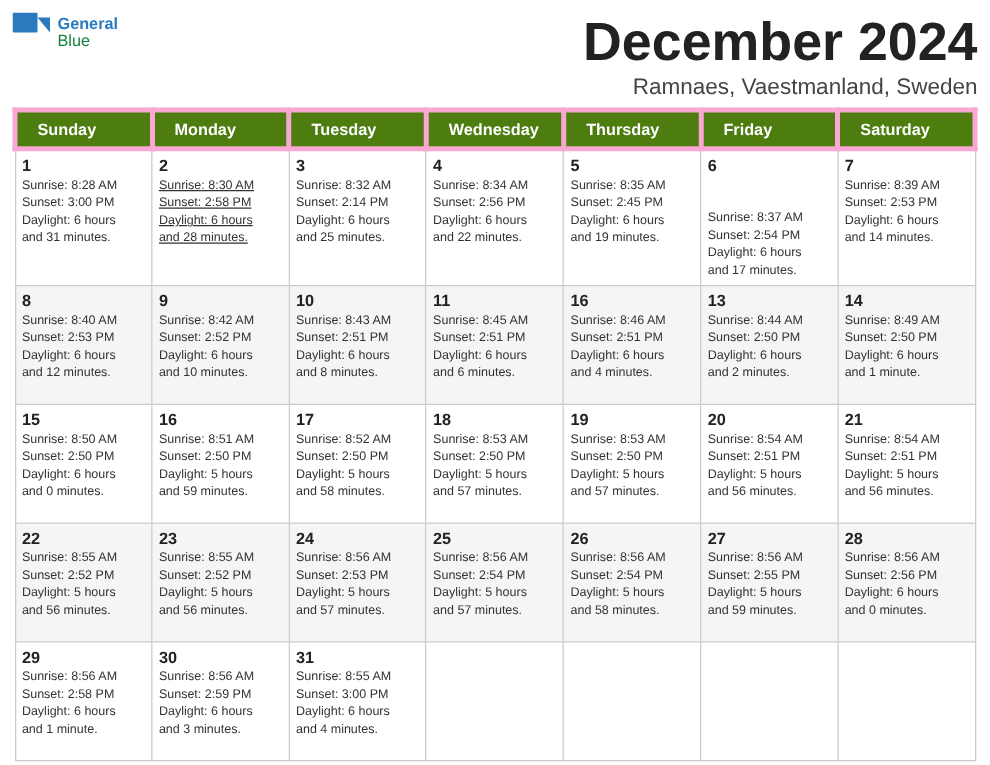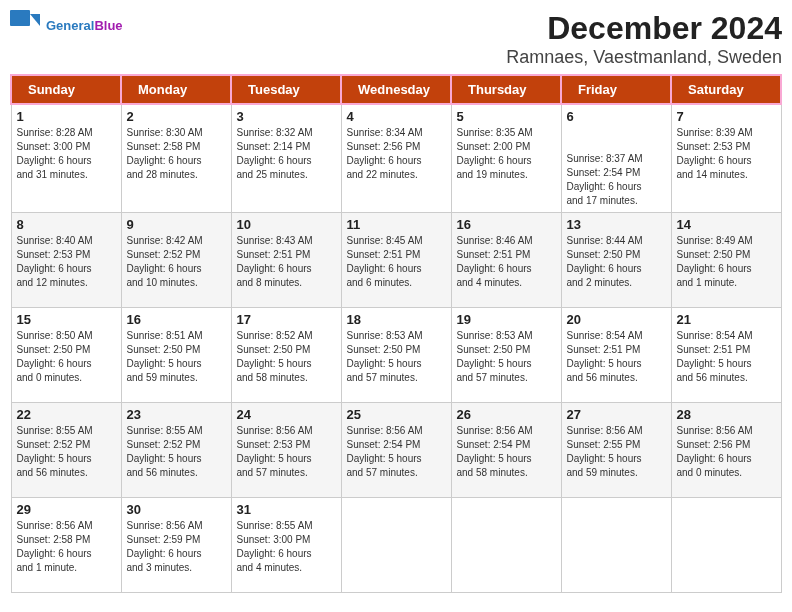--- a/index.html
+++ b/index.html
@@ -18,41 +18,41 @@
     }
     .logo {
       display: flex;
       align-items: center;
       gap: 2px;
     }
     .title-area {
       text-align: right;
     }
     .main-title {
-      font-size: 32px;
+      font-size: 43px;
       font-weight: bold;
       color: #222;
     }
     .subtitle {
       font-size: 18px;
       color: #444;
     }
     .calendar {
       width: 100%;
       border-collapse: collapse;
       font-size: 11px;
     }
     .calendar thead th {
-      background: #c2410c;
+      background: #4d7c0f;
       color: #fff;
       padding: 6px 16px;
       text-align: left;
       font-size: 13px;
       font-weight: bold;
-      border: 2px solid #f9a8d4;
+      border: 4px solid #f9a8d4;
     }
     .calendar tbody td {
       border: 1px solid #ccc;
       vertical-align: top;
       padding: 4px 5px;
       height: 95px;
       width: 110px;
       background: #fff;
       color: #333;
     }
@@ -78,23 +78,23 @@
 </head>
 <body>
 
 <div class="header-area">
   <div class="logo">
     <div style="display:flex;align-items:center;gap:4px;">
       <svg width="32" height="32" viewBox="0 0 32 32">
         <polygon points="20,4 30,4 30,16" fill="#2a7abf"></polygon>
         <rect x="0" y="0" width="20" height="16" fill="#2a7abf" rx="1"></rect>
       </svg>
-      <div style="display:flex;flex-direction:row;line-height:1.1;">
+      <div style="display:flex;flex-direction:column;line-height:1.1;">
         <span style="font-size:13px;font-weight:bold;color:#2a7abf;">General</span>
-        <span style="font-size:13px;font-weight:bold;color:#a21caf;">Blue</span>
+        <span style="font-size:13px;font-weight:normal;color:#15803d;">Blue</span>
       </div>
     </div>
   </div>
   <div class="title-area">
     <div class="main-title">December 2024</div>
     <div class="subtitle">Ramnaes, Vaestmanland, Sweden</div>
   </div>
 </div>
 
 <table class="calendar">
@@ -113,21 +113,21 @@
   <tr>
         <td>
           <span class="day-num">1</span>
           <div class="day-info" style="white-space: pre-line;">Sunrise: 8:28 AM
 Sunset: 3:00 PM
 Daylight: 6 hours
 and 31 minutes.</div>
         </td>
         <td>
           <span class="day-num">2</span>
-          <div class="day-info" style="white-space: pre-line;">Sunrise: 8:30 AM
+          <div class="day-info" style="white-space: pre-line; text-decoration: underline;">Sunrise: 8:30 AM
 Sunset: 2:58 PM
 Daylight: 6 hours
 and 28 minutes.</div>
         </td>
         <td>
           <span class="day-num">3</span>
           <div class="day-info" style="white-space: pre-line;">Sunrise: 8:32 AM
 Sunset: 2:14 PM
 Daylight: 6 hours
 and 25 minutes.</div>
@@ -135,21 +135,21 @@
         <td>
           <span class="day-num">4</span>
           <div class="day-info" style="white-space: pre-line;">Sunrise: 8:34 AM
 Sunset: 2:56 PM
 Daylight: 6 hours
 and 22 minutes.</div>
         </td>
         <td>
           <span class="day-num">5</span>
           <div class="day-info" style="white-space: pre-line;">Sunrise: 8:35 AM
-Sunset: 2:00 PM
+Sunset: 2:45 PM
 Daylight: 6 hours
 and 19 minutes.</div>
         </td>
         <td>
           <span class="day-num">6</span>
           <div class="day-info" style="white-space: pre-line; margin-top: 28px;">Sunrise: 8:37 AM
 Sunset: 2:54 PM
 Daylight: 6 hours
 and 17 minutes.</div>
         </td>

